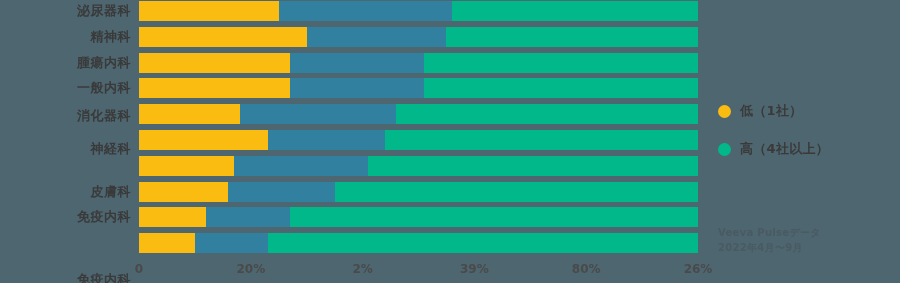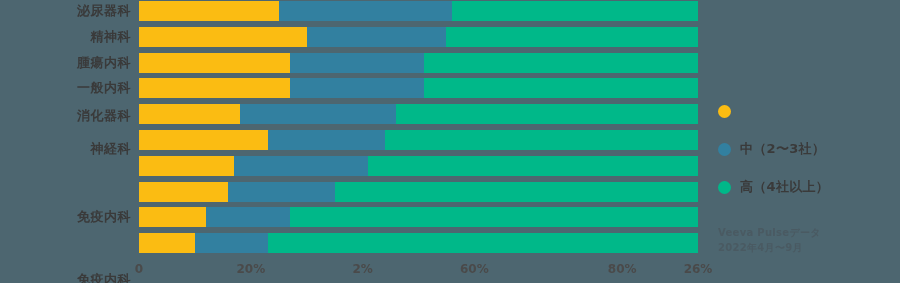--- a/index.html
+++ b/index.html
@@ -125,20 +125,21 @@
 
 <div id="chart-root">
 
   <div class="cat-labels-col">
       <div class="cat-label" style="top: 1px;">泌尿器科</div>
       <div class="cat-label" style="top: 26.8px;">精神科</div>
       <div class="cat-label" style="top: 52.6px;">腫瘍内科</div>
       <div class="cat-label" style="top: 78.4px;">一般内科</div>
       <div class="cat-label" style="top: 106px;">消化器科</div>
       <div class="cat-label" style="top: 139px;">神経科</div>
+      <div class="cat-label" style="top: 181.6px;">皮膚科</div>
       <div class="cat-label" style="top: 207.4px;">免疫内科</div>
       <div class="cat-label" style="top: 233.2px; margin-top: 37px;">免疫内科</div>
     </div>
 
   <div class="plot-area">
       <div class="row" style="top: 1px;">
         <div class="seg seg-low" style="width: 25%; background: rgb(251, 188, 18);"></div>
         <div class="seg seg-mid" style="width: 31%; background: rgb(50, 128, 160);"></div>
         <div class="seg seg-high" style="width: 44%; background: rgb(0, 184, 137);"></div>
       </div>
@@ -186,32 +187,29 @@
         <div class="seg seg-low" style="width: 10%; background: rgb(251, 188, 18);"></div>
         <div class="seg seg-mid" style="width: 13%; background: rgb(50, 128, 160);"></div>
         <div class="seg seg-high" style="width: 77%; background: rgb(0, 184, 137);"></div>
       </div>
     </div>
 
   <div class="x-axis">
       <div class="x-tick" style="left: 0%;">0</div>
       <div class="x-tick" style="left: 20%;">20%</div>
       <div class="x-tick" style="left: 40%;">2%</div>
-      <div class="x-tick" style="left: 60%;">60%</div>
-      <div class="x-tick" style="left: 80%; margin-left: 36px;">80%</div>
+      <div class="x-tick" style="left: 60%;">39%</div>
+      <div class="x-tick" style="left: 80%;">80%</div>
       <div class="x-tick" style="left: 100%;">26%</div>
     </div>
 
   <div class="legend">
       <div class="legend-item">
         <span class="legend-swatch" style="background: rgb(251, 188, 18);"></span>
-      </div>
-      <div class="legend-item">
-        <span class="legend-swatch" style="background: rgb(50, 128, 160);"></span>
-        <span class="legend-text">中（2〜3社）</span>
+        <span class="legend-text">低（1社）</span>
       </div>
       <div class="legend-item">
         <span class="legend-swatch" style="background: rgb(0, 184, 137);"></span>
         <span class="legend-text">高（4社以上）</span>
       </div>
     </div>
 
   <div class="source-note">
     <div>Veeva Pulseデータ</div>
     <div>2022年4月〜9月</div>

